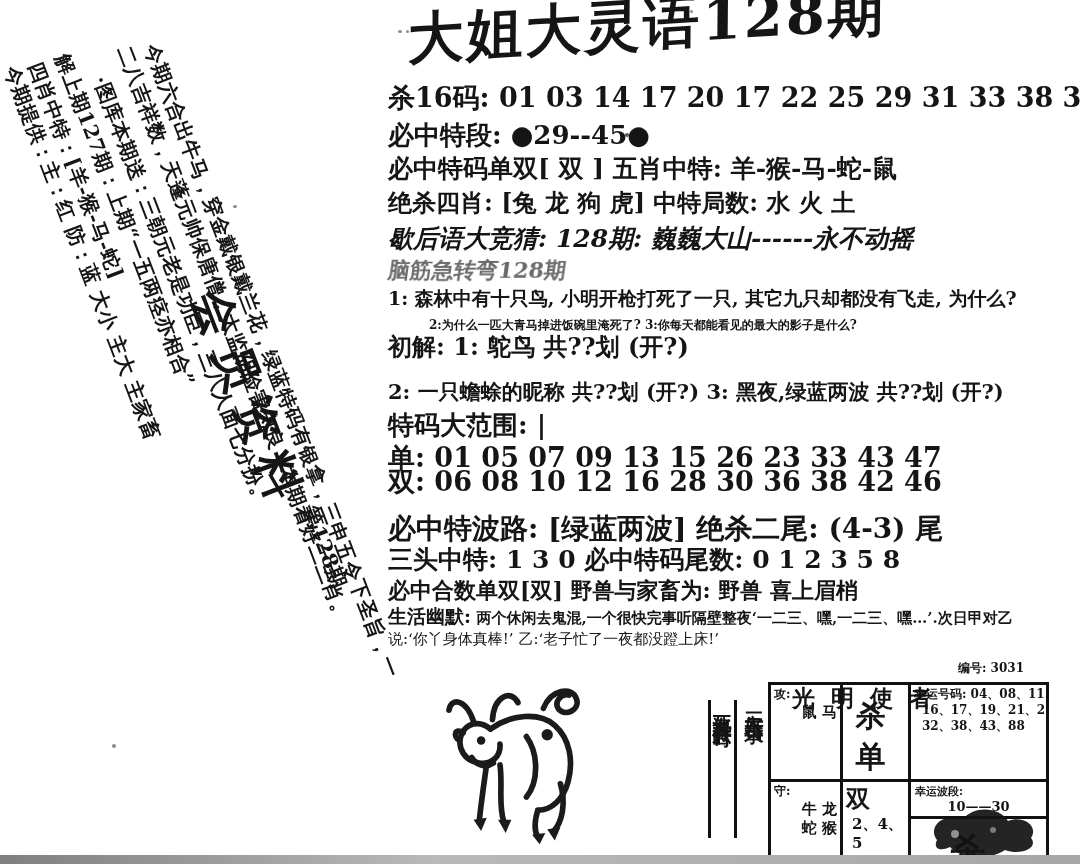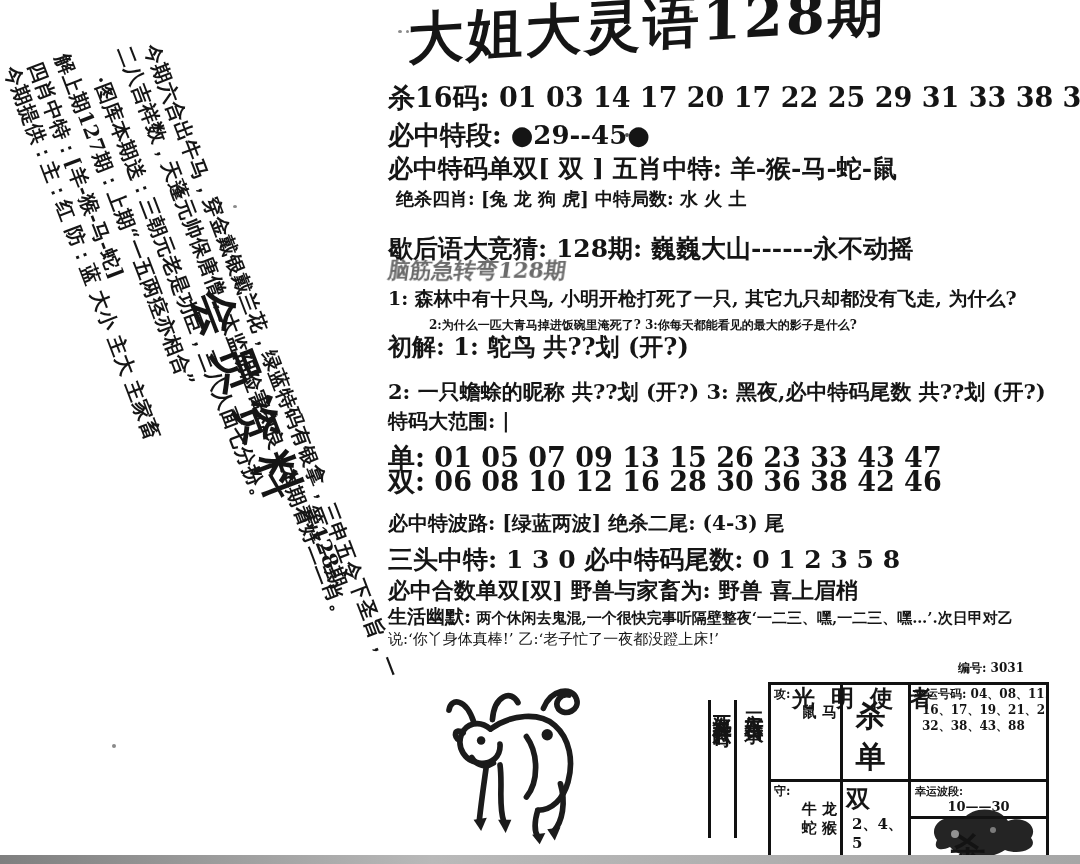--- a/index.html
+++ b/index.html
@@ -55,31 +55,31 @@
   <div class="abs member-issue" style="left:322px;top:502px;">第128期</div>
 
   <div class="abs main-title">大姐大灵语128期</div>
   <div class="speck" style="left:398px;top:30px;width:4px;height:3px;"></div>
   <div class="speck" style="left:406px;top:30px;width:3px;height:3px;"></div>
   <div class="speck" style="left:690px;top:10px;width:3px;height:3px;"></div>
 
   <div class="abs ln" style="top:80px;font-size:27px;">杀16码: 01 03 14 17 20 17 22 25 29 31 33 38 39 40 43 45。</div>
   <div class="abs ln" style="top:118px;font-size:26px;">必中特段:  ●29--45●</div>
   <div class="abs ln" style="top:152px;font-size:25px;">必中特码单双[ 双 ]    五肖中特:  羊-猴-马-蛇-鼠</div>
-  <div class="abs ln" style="top:187px;font-size:18px;margin-left:8px;">绝杀四肖: [兔 龙 狗 虎]  中特局数: 水 火 土</div>
-  <div class="abs ln" style="top:232px;font-size:25px;">歇后语大竞猜: 128期: 巍巍大山------永不动摇</div>
+  <div class="abs ln" style="top:187px;font-size:24px;">绝杀四肖: [兔 龙 狗 虎]  中特局数: 水 火 土</div>
+  <div class="abs ln" style="top:222px;font-size:25px;font-style:italic;">歇后语大竞猜: 128期: 巍巍大山------永不动摇</div>
   <div class="abs ln faded" style="top:256px;font-size:22px;">脑筋急转弯128期</div>
   <div class="abs ln" style="top:286px;font-size:19px;">1: 森林中有十只鸟, 小明开枪打死了一只, 其它九只却都没有飞走, 为什么?</div>
   <div class="abs ln" style="top:317px;font-size:12px;margin-left:41px;">2:为什么一匹大青马掉进饭碗里淹死了?  3:你每天都能看见的最大的影子是什么?</div>
   <div class="abs ln" style="top:331px;font-size:24px;">初解: 1: 鸵鸟   共??划 (开?)</div>
-  <div class="abs ln" style="top:378px;font-size:21px;">2: 一只蟾蜍的昵称  共??划 (开?) 3: 黑夜,必中特码尾数 共??划 (开?)</div>
-  <div class="abs ln" style="top:408px;font-size:20px;">特码大范围: |</div>
+  <div class="abs ln" style="top:378px;font-size:21px;">2: 一只蟾蜍的昵称  共??划 (开?) 3: 黑夜,绿蓝两波 共??划 (开?)</div>
+  <div class="abs ln" style="top:408px;font-size:26px;">特码大范围: |</div>
   <div class="abs ln" style="top:440px;font-size:27px;">单: 01 05 07 09 13 15 26 23 33 43 47</div>
   <div class="abs ln" style="top:464px;font-size:27px;">双: 06 08 10 12 16 28 30 36 38 42 46</div>
-  <div class="abs ln" style="top:510px;font-size:20px;">必中特波路: [绿蓝两波]  绝杀二尾:  (4-3) 尾</div>
+  <div class="abs ln" style="top:510px;font-size:28px;">必中特波路: [绿蓝两波]  绝杀二尾:  (4-3) 尾</div>
   <div class="abs ln" style="top:543px;font-size:25px;">三头中特: 1 3 0   必中特码尾数: 0 1 2 3 5 8</div>
   <div class="abs ln" style="top:576px;font-size:22px;">必中合数单双[双]   野兽与家畜为:  野兽 喜上眉梢</div>
 
   <div class="abs" style="left:388px;top:604px;font-weight:700;">
     <span style="font-size:19px;">生活幽默:</span>
     <span style="font-size:15px;">两个休闲去鬼混,一个很快完事听隔壁整夜‘一二三、嘿,一二三、嘿…’.次日甲对乙</span>
   </div>
   <div class="abs" style="left:388px;top:630px;font-weight:400;font-size:15px;">说:‘你丫身体真棒!’ 乙:‘老子忙了一夜都没蹬上床!’</div>
 
   <div class="abs" style="left:432px;top:678px;">

